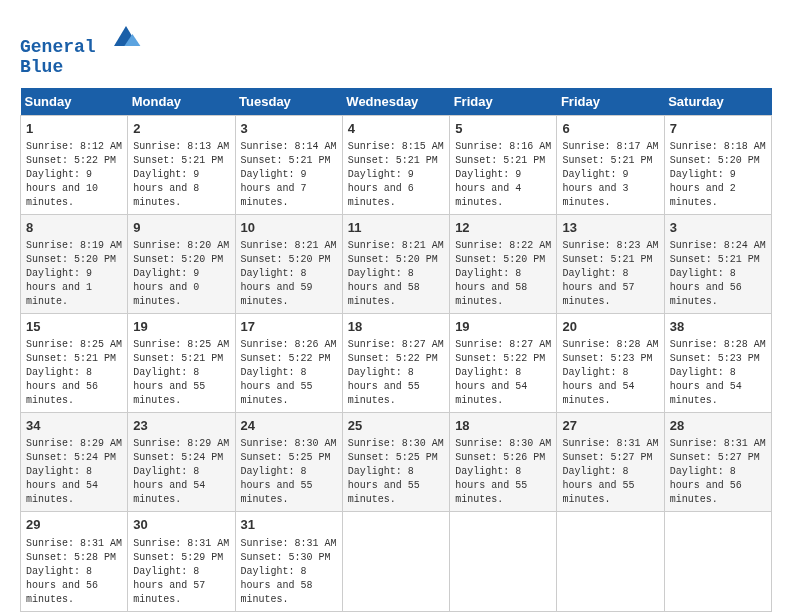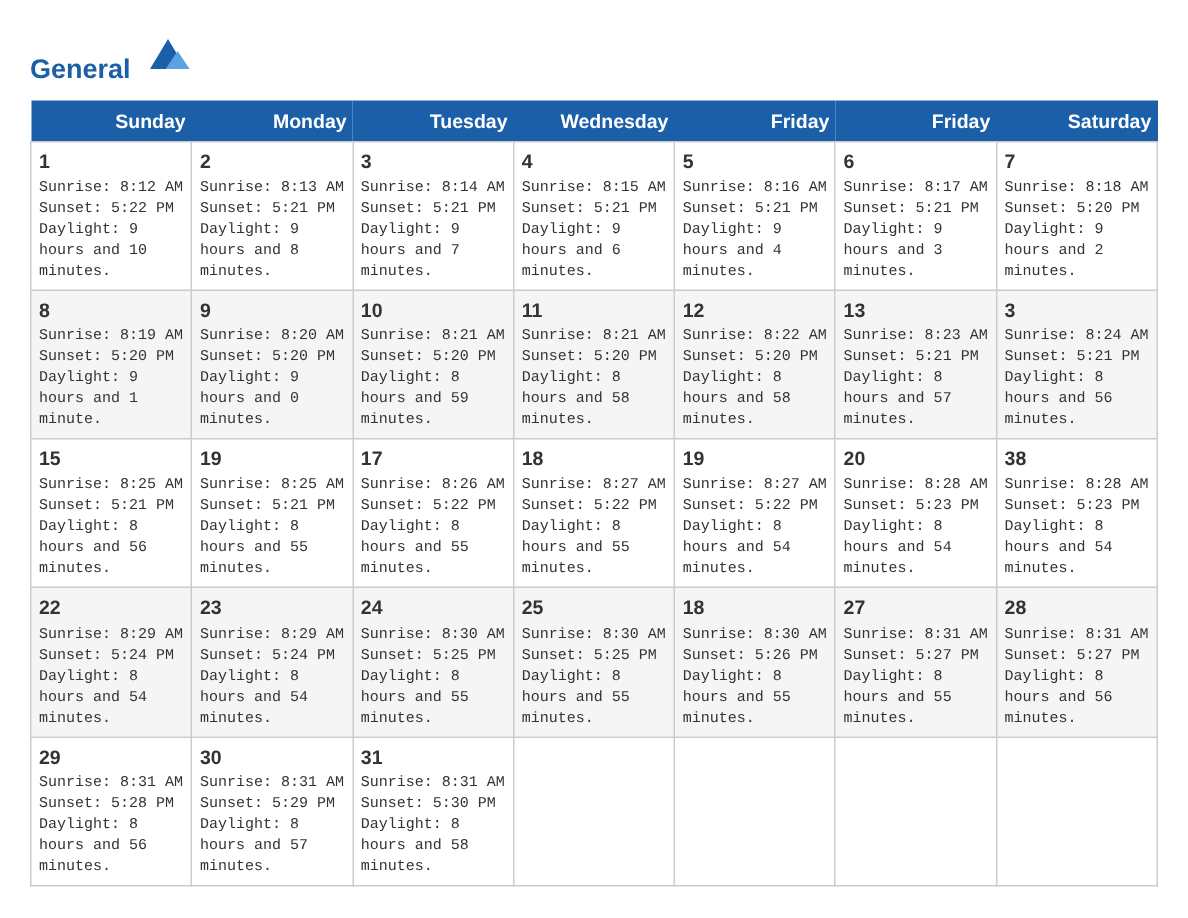--- a/index.html
+++ b/index.html
@@ -8,20 +8,21 @@
       background: #fff;
       width: 792px;
       min-height: 612px;
       padding: 20px;
     }
     .header {
       display: flex;
       justify-content: space-between;
       align-items: flex-start;
       margin-bottom: 10px;
+      font-family: Liberation Mono, monospace;
     }
     .logo {
       display: flex;
       align-items: center;
     }
     .logo-text {
       font-size: 18px;
       font-weight: bold;
       color: #333;
       line-height: 1.1;
@@ -48,21 +49,21 @@
     }
     table {
       width: 100%;
       border-collapse: collapse;
       font-size: 11px;
     }
     th {
       background-color: #1a5fa8;
       color: #fff;
       padding: 6px 4px;
-      text-align: right;
+      text-align: left;
       font-size: 13px;
       font-weight: bold;
     }
     td {
       border: 1px solid #ccc;
       padding: 4px 5px;
       vertical-align: top;
       background: #fff;
       color: #333;
       line-height: 1.4;
@@ -93,20 +94,21 @@
 <div class="header">
   <div class="logo">
     <div>
       <div class="logo-text">
         <span>General</span>
         <svg class="logo-icon" viewBox="0 0 40 35" xmlns="http://www.w3.org/2000/svg">
           <polygon points="5,30 20,5 35,30" fill="#1a5fa8"></polygon>
           <polygon points="18,30 28,15 38,30" fill="#5ba3e0"></polygon>
         </svg>
       </div>
+      <div class="logo-text" style="color:#1a5fa8;">Blue</div>
     </div>
   </div>
   <div class="title-section">
     <div class="month-title"></div>
     <div class="location"></div>
   </div>
 </div>
 
 <table>
   <thead>
@@ -206,21 +208,21 @@
           <span class="day-num">20</span>
           <div class="day-info">Sunrise: 8:28 AM<br>Sunset: 5:23 PM<br>Daylight: 8 hours and 54 minutes.</div>
         </td>
         <td>
           <span class="day-num">38</span>
           <div class="day-info">Sunrise: 8:28 AM<br>Sunset: 5:23 PM<br>Daylight: 8 hours and 54 minutes.</div>
         </td>
       </tr>
       <tr>
         <td>
-          <span class="day-num">22</span>
+          <span class="day-num">34</span>
           <div class="day-info">Sunrise: 8:29 AM<br>Sunset: 5:24 PM<br>Daylight: 8 hours and 54 minutes.</div>
         </td>
         <td>
           <span class="day-num">23</span>
           <div class="day-info">Sunrise: 8:29 AM<br>Sunset: 5:24 PM<br>Daylight: 8 hours and 54 minutes.</div>
         </td>
         <td>
           <span class="day-num">24</span>
           <div class="day-info">Sunrise: 8:30 AM<br>Sunset: 5:25 PM<br>Daylight: 8 hours and 55 minutes.</div>
         </td>

